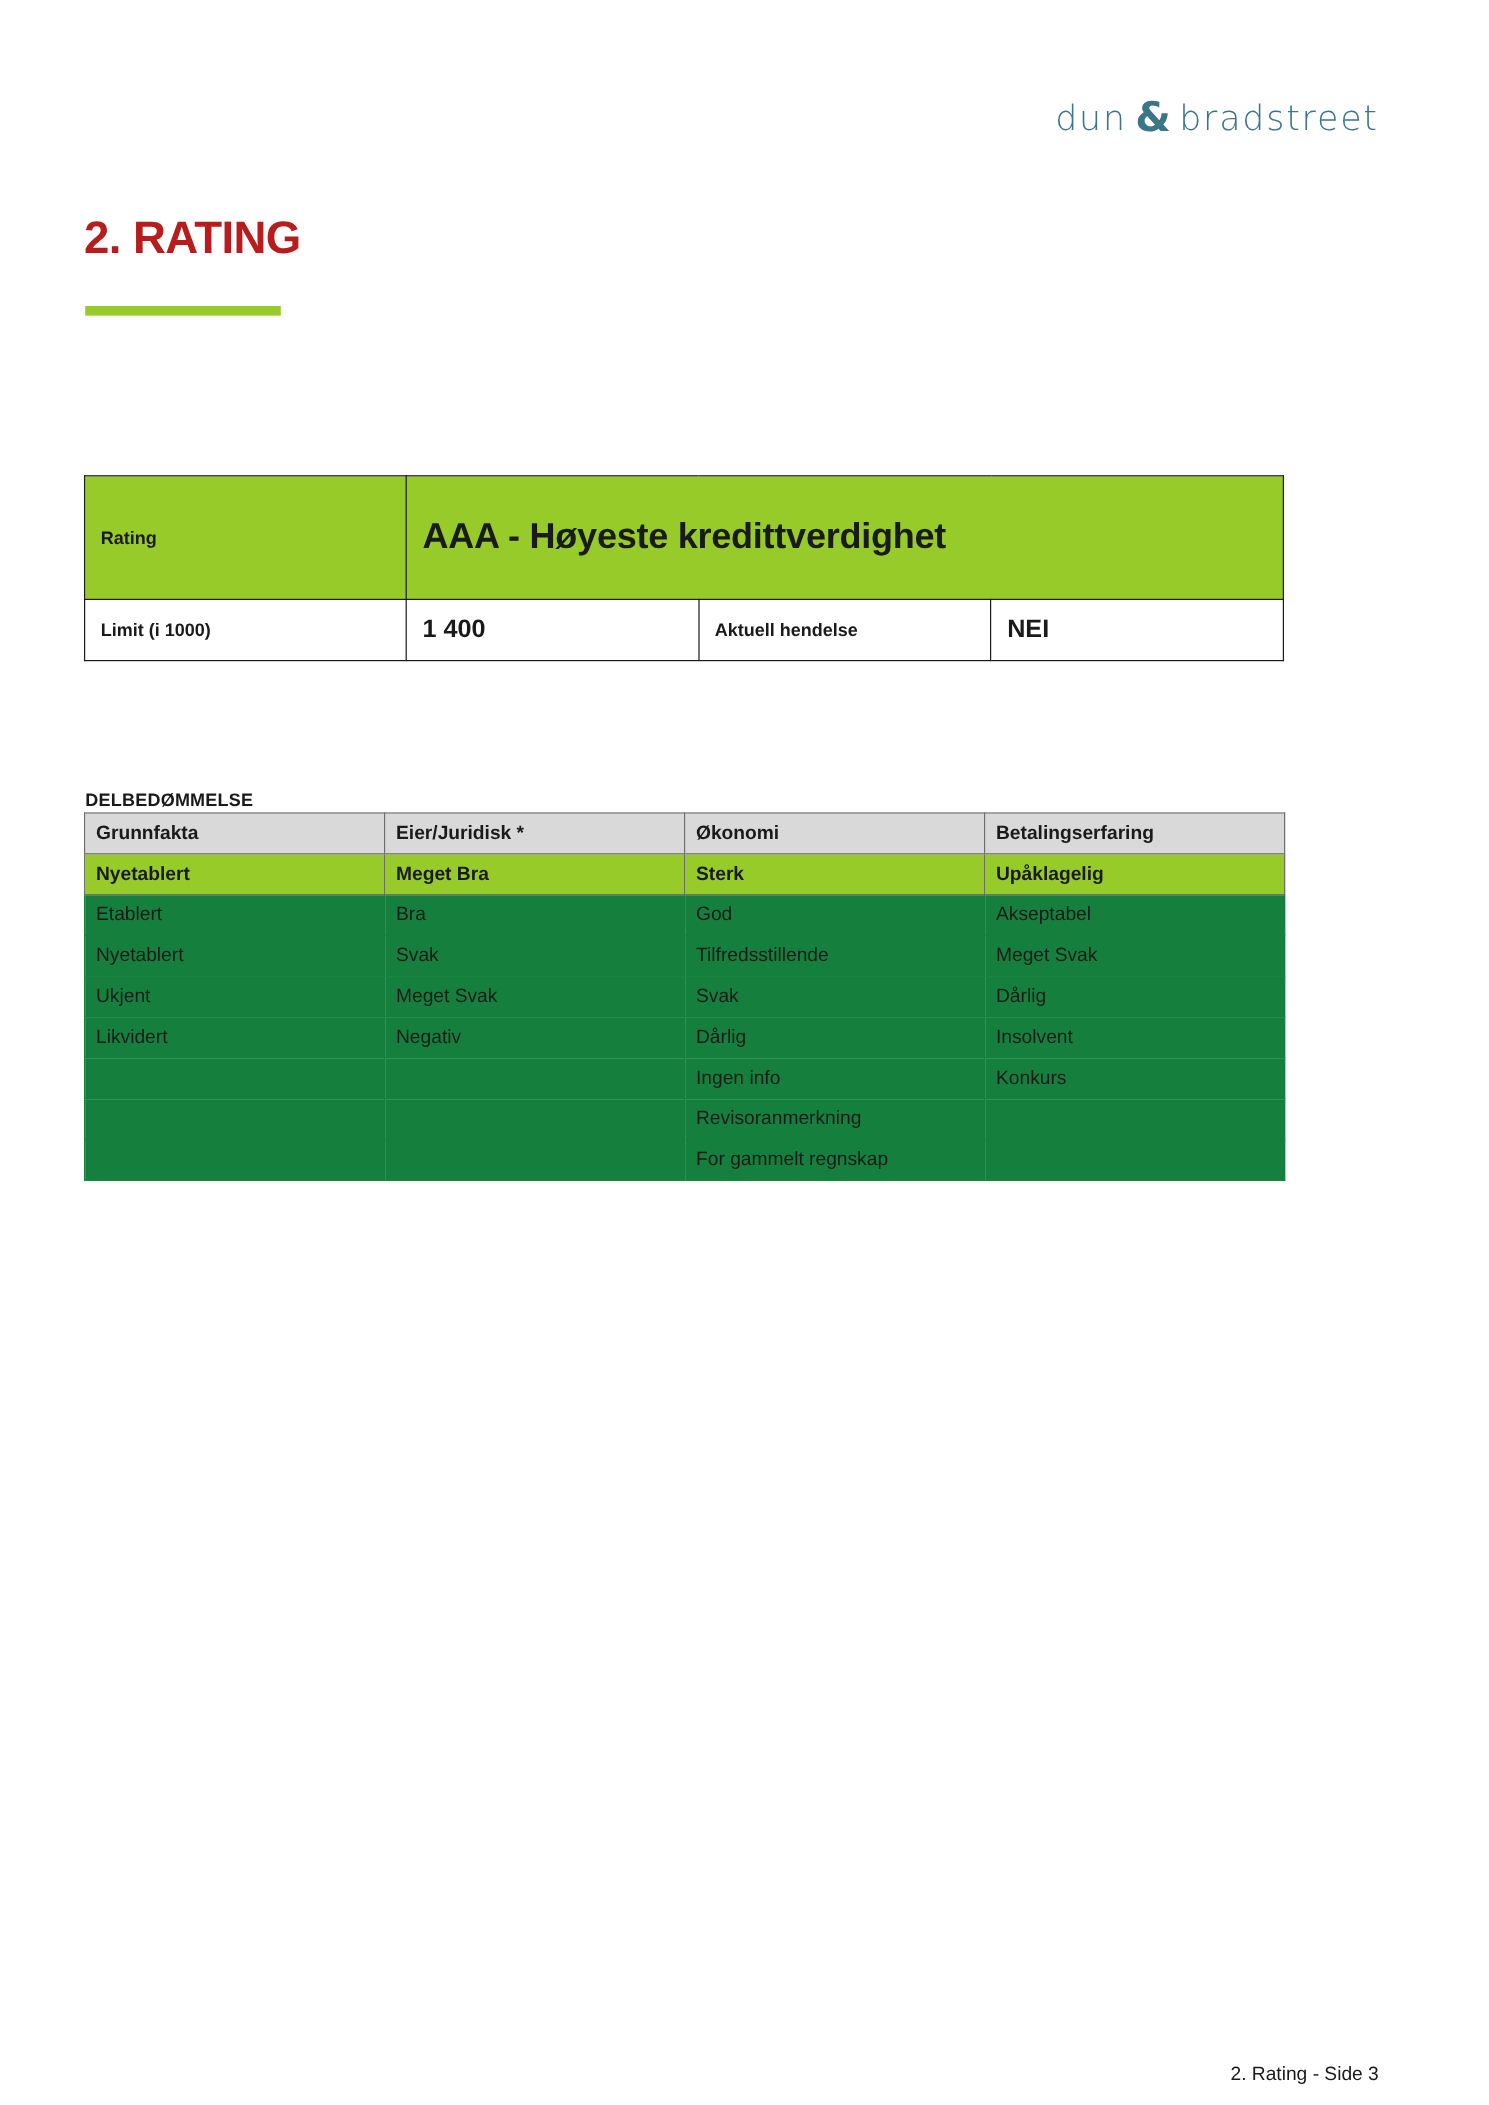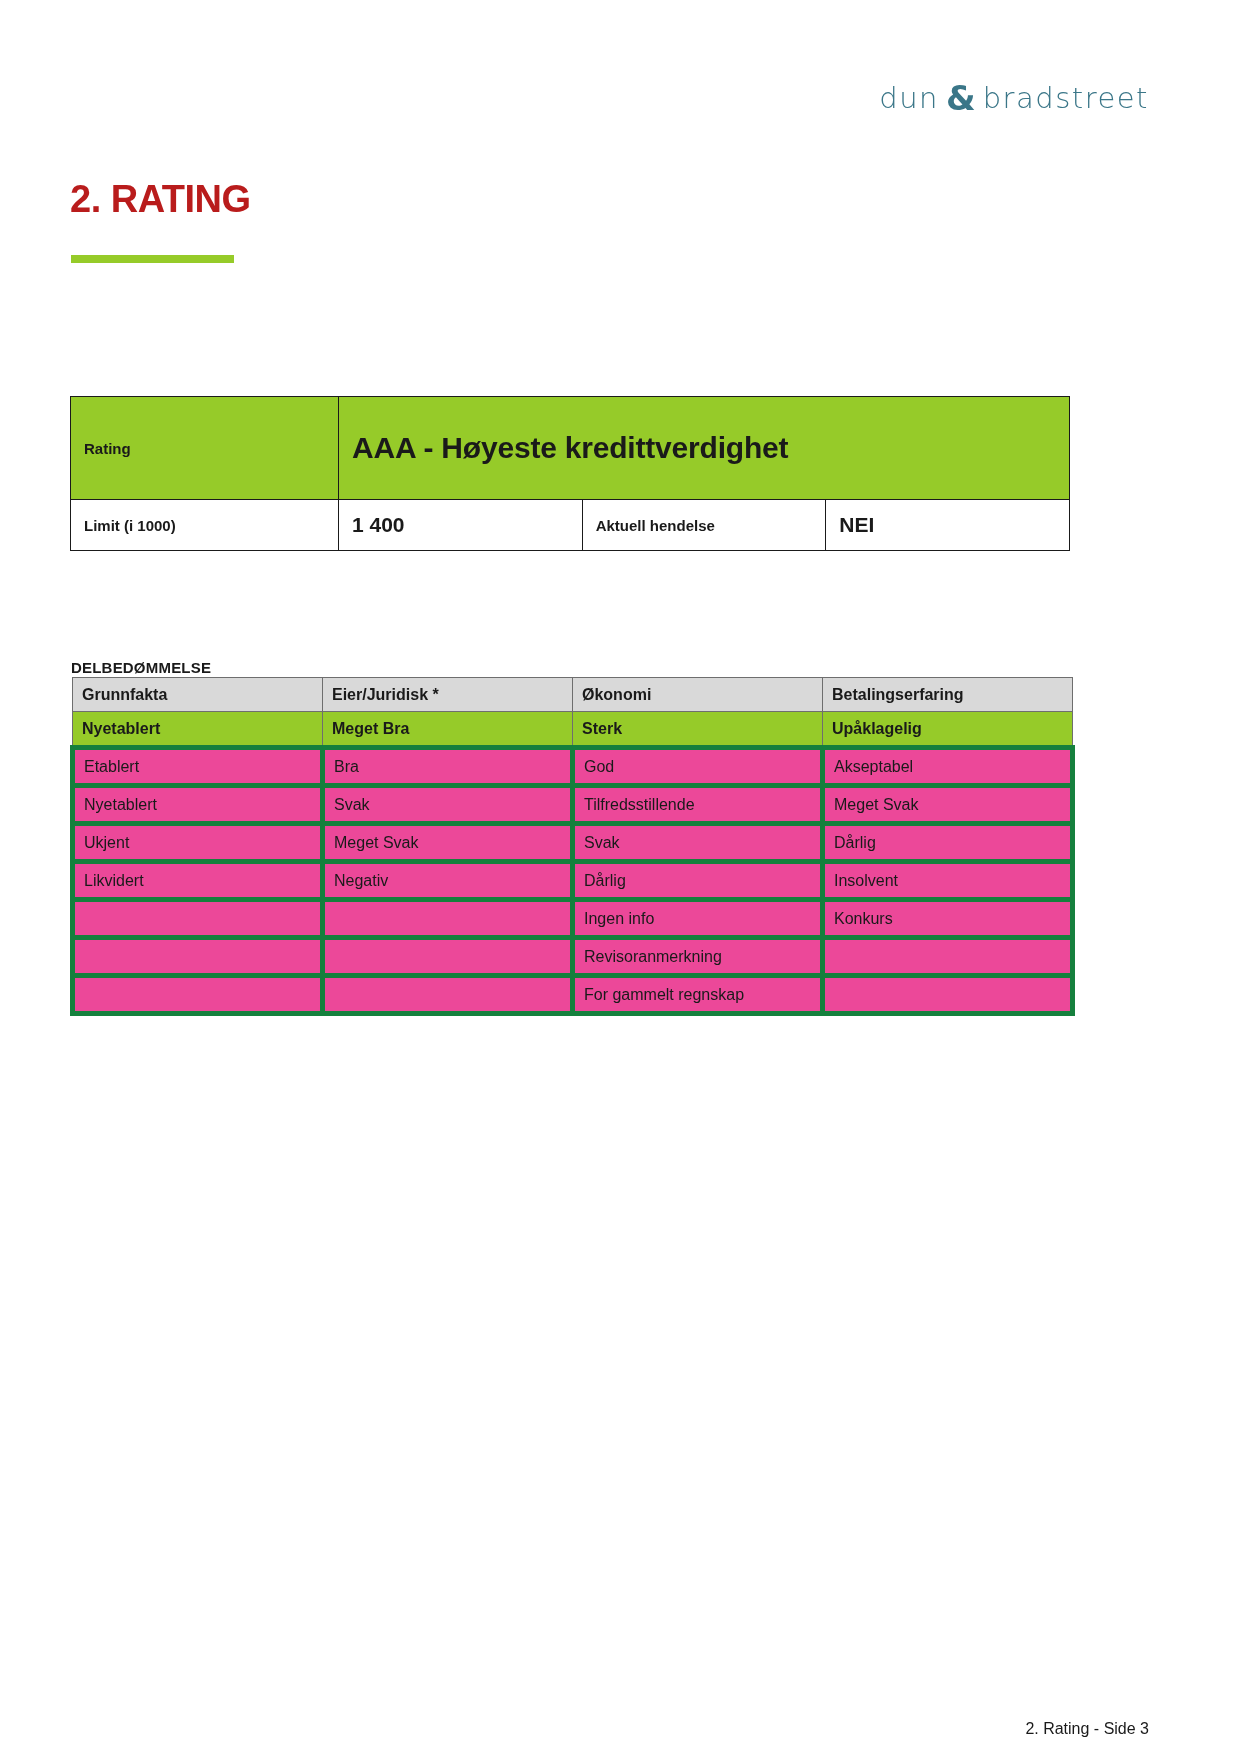--- a/index.html
+++ b/index.html
@@ -140,25 +140,25 @@
   .grade-table {
     position: absolute;
     left: 70px;
     top: 677px;
     width: 1000px;
     border-collapse: collapse;
     table-layout: fixed;
     border-radius: 30px;
   }
   .grade-table td {
-    border: 5px solid #15803d;
+    border: 1px solid #15803d;
     height: 31px;
     padding-left: 9px;
     font-size: 16px;
-    background: #ec4899;
+    background: #15803d;
     vertical-align: middle;
     white-space: nowrap;
   }
   .grade-table tr.header-row td {
     background: #d9d9d9;
     font-weight: bold;
     border: 1px solid #6e6e6e;
   }
   .grade-table tr.top-row td {
     background: #96cb29;

